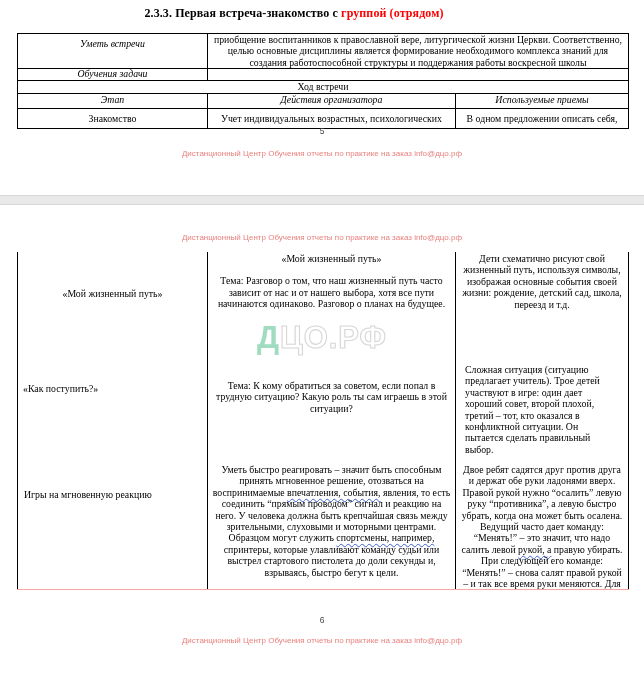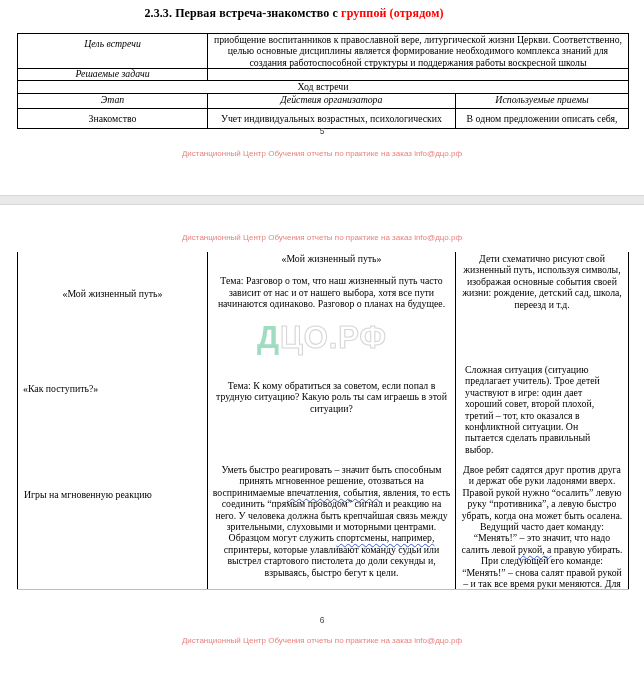--- a/index.html
+++ b/index.html
@@ -102,25 +102,25 @@
 <div class="doc-title"><span>2.3.3. Первая встреча-знакомство с </span><span class="red-accent">группой (отрядом)</span></div>
 
 <table class="doc-table" id="table-p5">
   <colgroup>
       <col style="width:190px">
       <col style="width:248px">
       <col style="width:173px">
     </colgroup>
   <tbody>
       <tr style="height:34px">
-    <td class="italic pad-top">Цель встречи</td>
+    <td class="italic pad-top">Уметь встречи</td>
     <td colspan="2">приобщение воспитанников к православной вере, литургической жизни Церкви. Соответственно, целью основные дисциплины является формирование необходимого комплекса знаний для создания работоспособной структуры и поддержания работы воскресной школы</td>
   </tr>
   <tr style="height:10px">
-    <td class="italic" style="line-height:10.5px">Решаемые задачи</td>
+    <td class="italic" style="line-height:10.5px">Обучения задачи</td>
     <td colspan="2"></td>
   </tr>
   <tr style="height:13px">
     <td colspan="3">Ход встречи</td>
   </tr>
   <tr style="height:15px">
     <td class="italic">Этап</td>
     <td class="italic">Действия организатора</td>
     <td class="italic">Используемые приемы</td>
   </tr>

